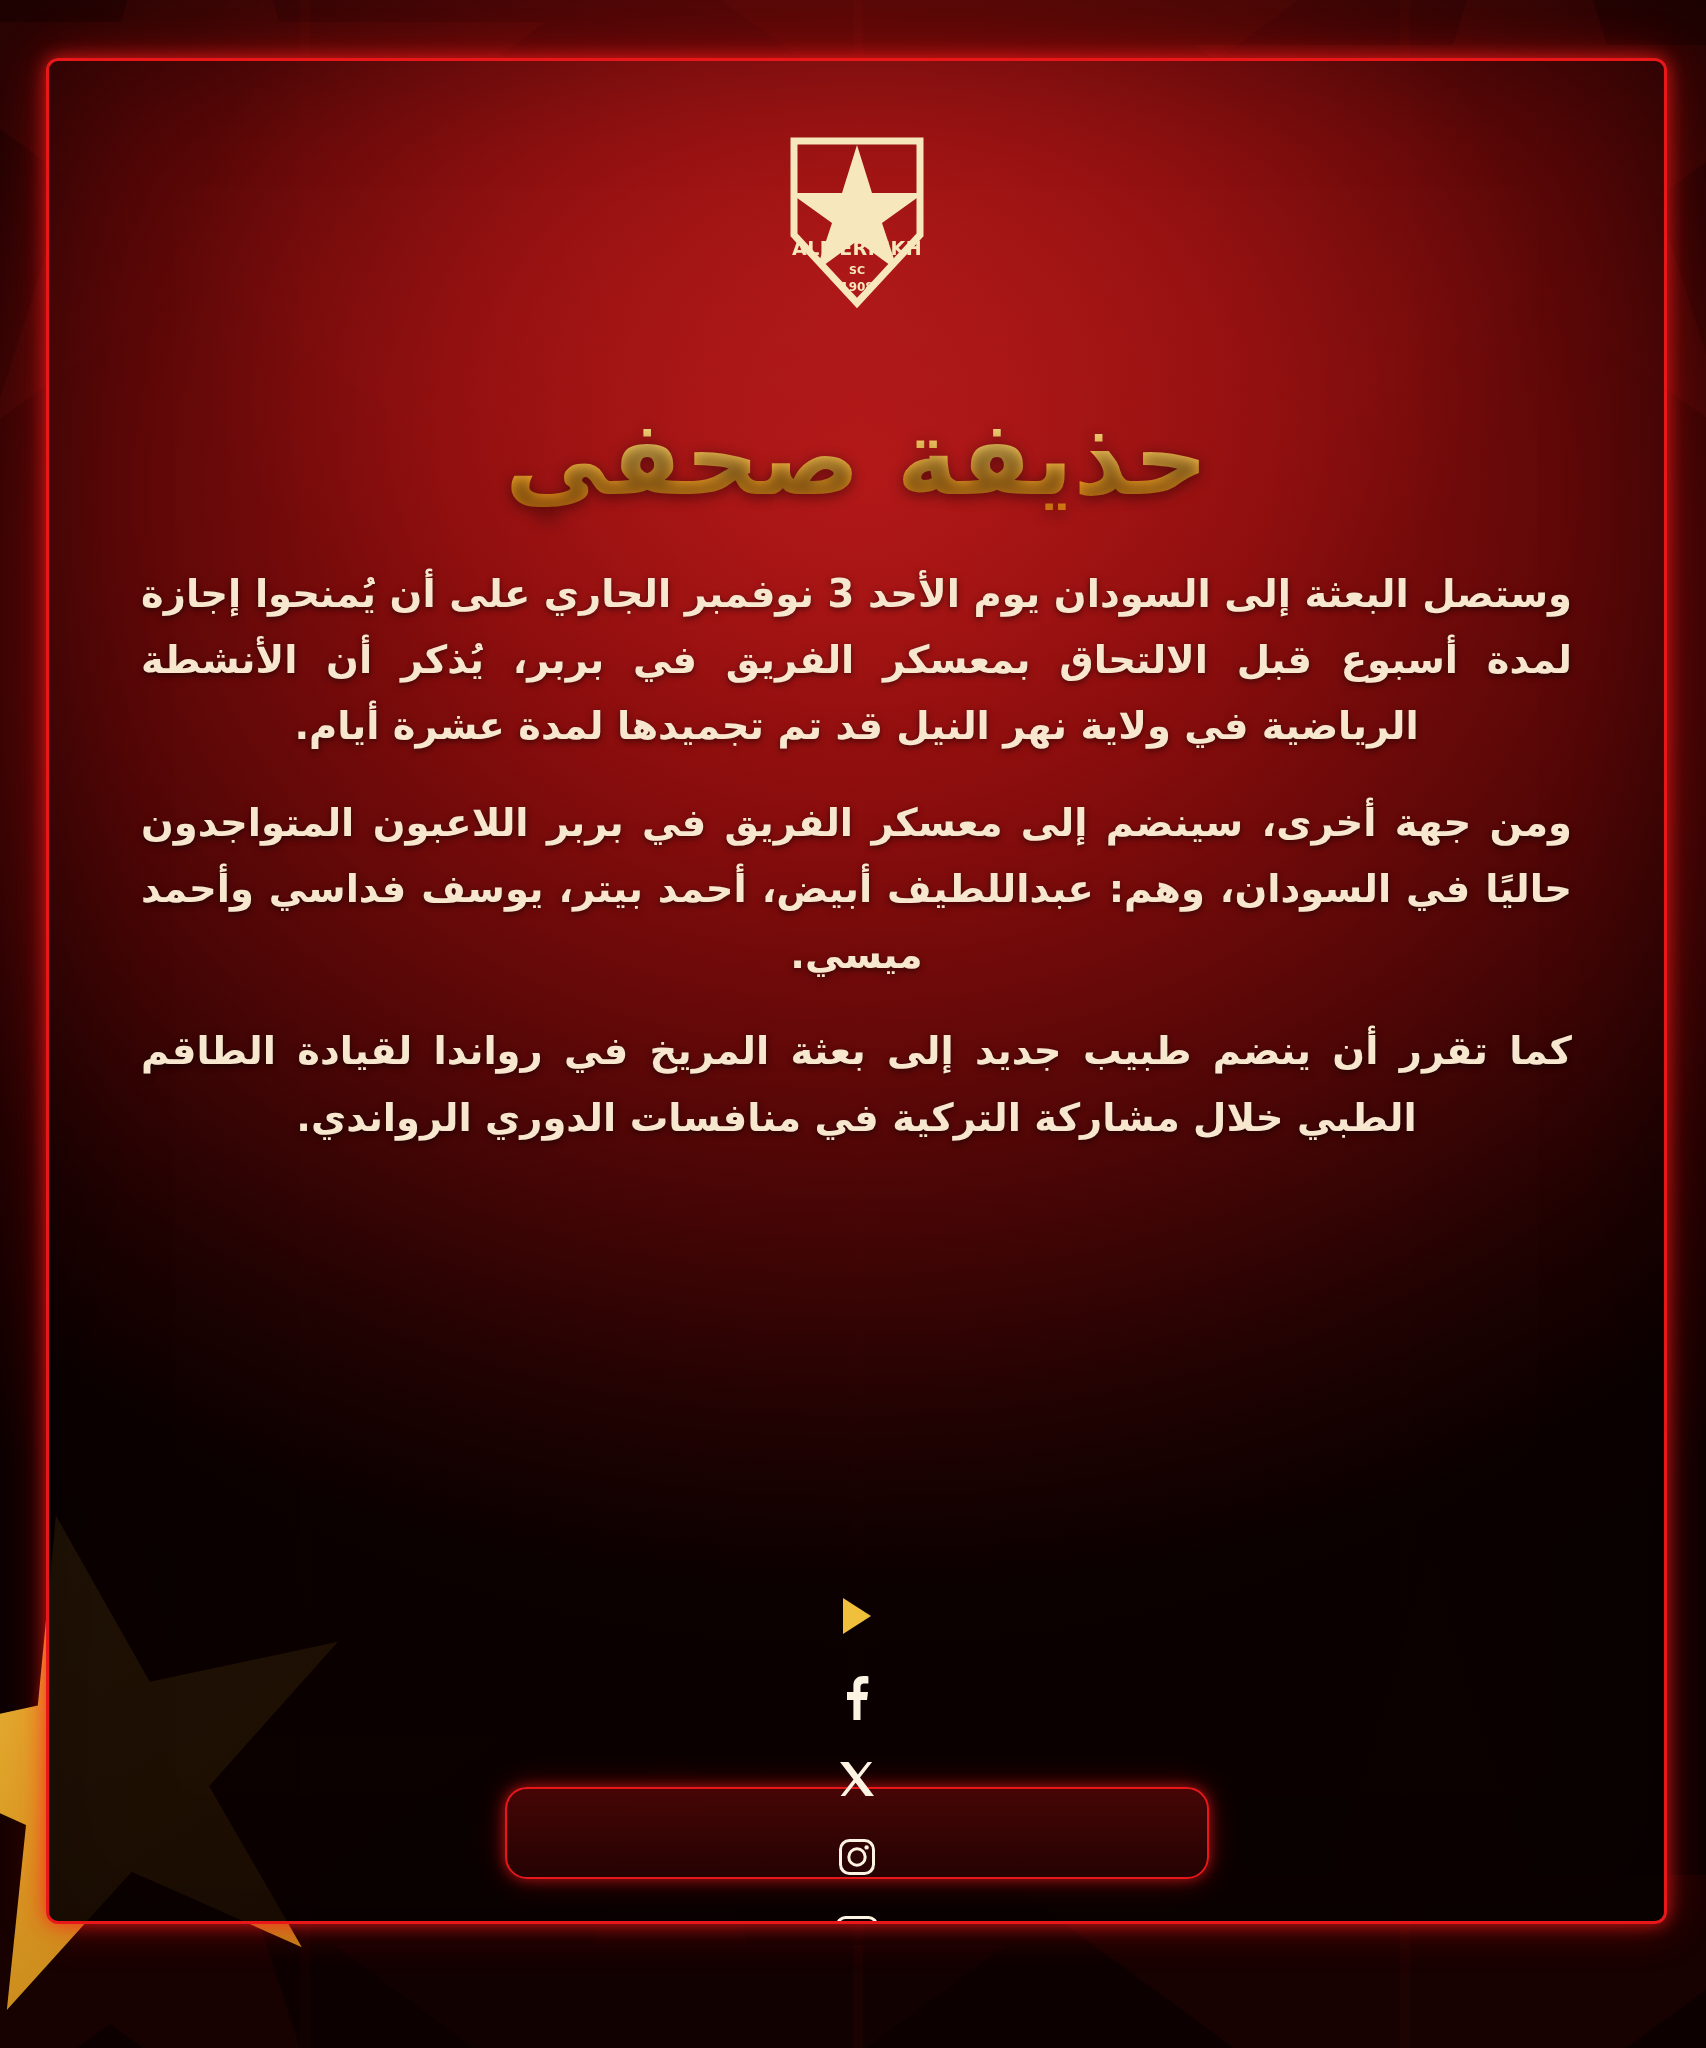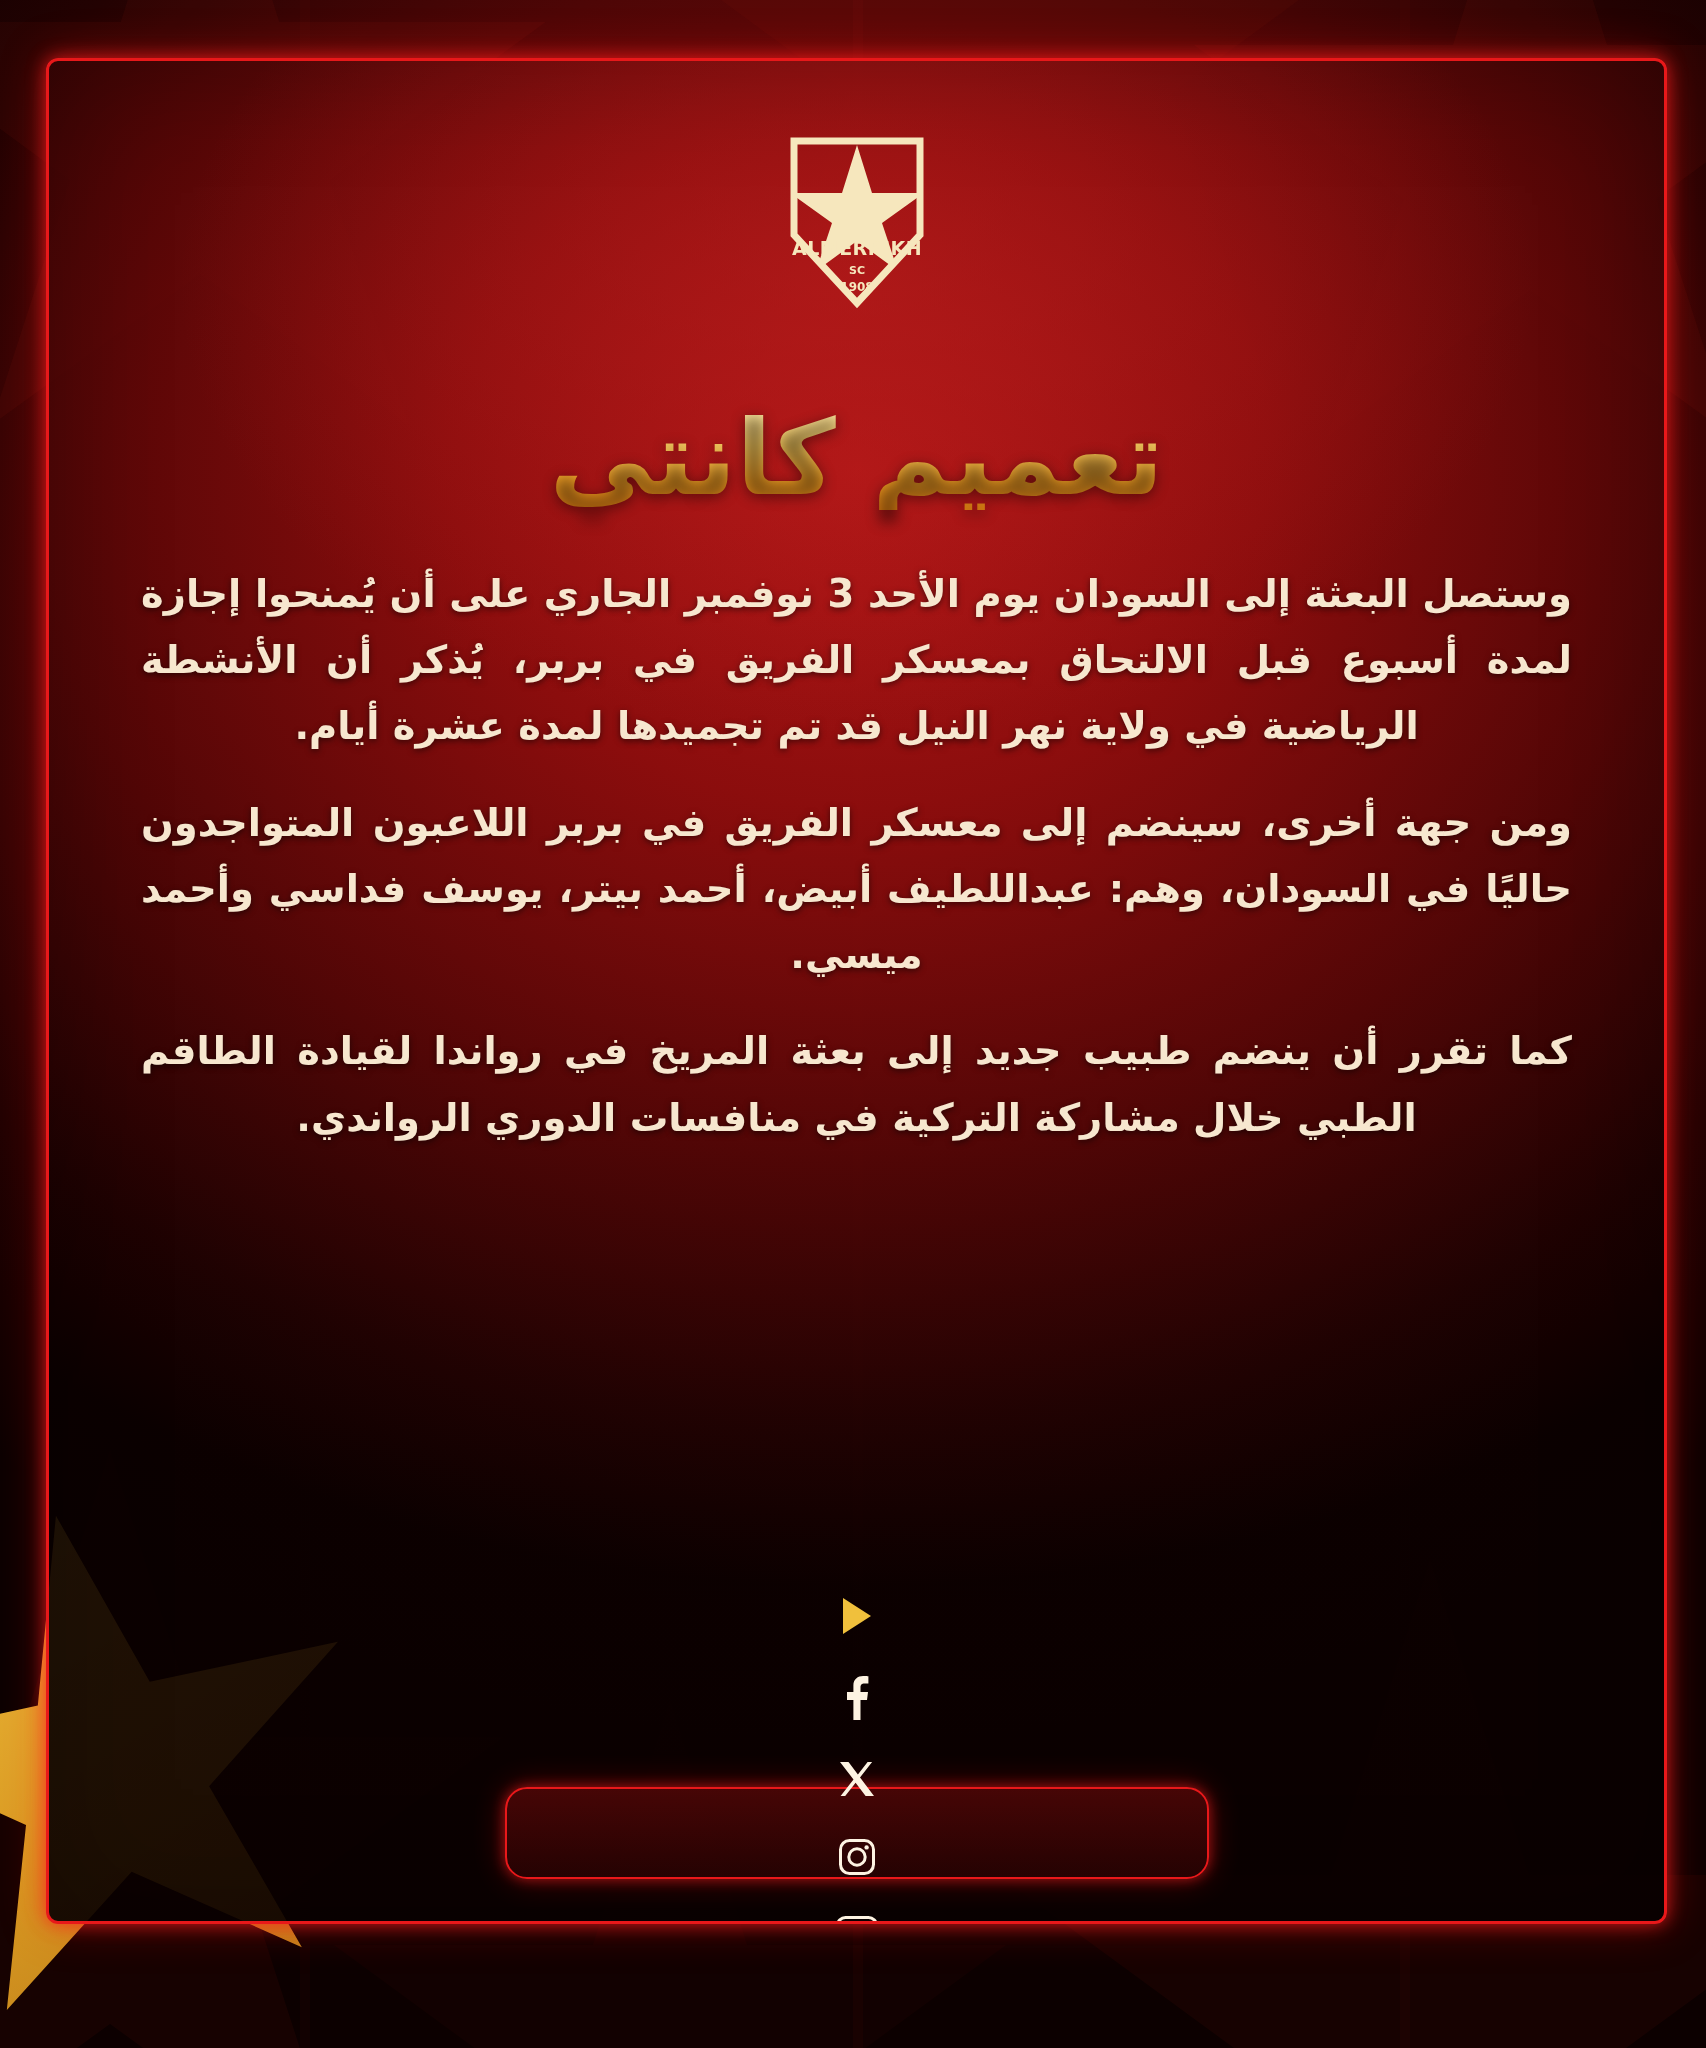--- a/index.html
+++ b/index.html
@@ -210,21 +210,21 @@
         <g clip-path="url(#shieldClip)">
           <path d="M75 10 L90 58 L142 58 L100 88 L116 136 L75 106 L34 136 L50 88 L8 58 L60 58 Z" fill="#f6e7bd"></path>
         </g>
 
         <text x="75" y="120" text-anchor="middle" fill="#f6e7bd" font-family="'DejaVu Sans','Liberation Sans',sans-serif" font-size="19" font-weight="700" letter-spacing="0.5">ALMERRIKH</text>
         <text x="75" y="139" text-anchor="middle" fill="#f6e7bd" font-family="'DejaVu Sans','Liberation Sans',sans-serif" font-size="11" font-weight="700">SC</text>
         <text x="75" y="156" text-anchor="middle" fill="#f6e7bd" font-family="'DejaVu Sans','Liberation Sans',sans-serif" font-size="12" font-weight="700">1908</text>
       </svg>
     </div>
 
-    <div class="title">تعميم كانتي</div>
+    <div class="title">حذيفة صحفي</div>
 
     <div class="body">
       <p>وستصل البعثة إلى السودان يوم الأحد 3 نوفمبر الجاري  على أن يُمنحوا إجازة لمدة أسبوع قبل الالتحاق بمعسكر الفريق في بربر، يُذكر أن الأنشطة الرياضية في ولاية نهر النيل قد تم تجميدها لمدة عشرة أيام.</p>
       <p>ومن جهة أخرى، سينضم إلى معسكر الفريق في بربر اللاعبون المتواجدون حاليًا في السودان، وهم: عبداللطيف أبيض، أحمد بيتر، يوسف فداسي وأحمد ميسي.</p>
       <p>كما تقرر أن ينضم طبيب جديد إلى بعثة المريخ في رواندا لقيادة الطاقم الطبي خلال مشاركة التركية في منافسات الدوري الرواندي.</p>
     </div>
 
     <div class="footer-bar">
 
       <span class="social-icon">

